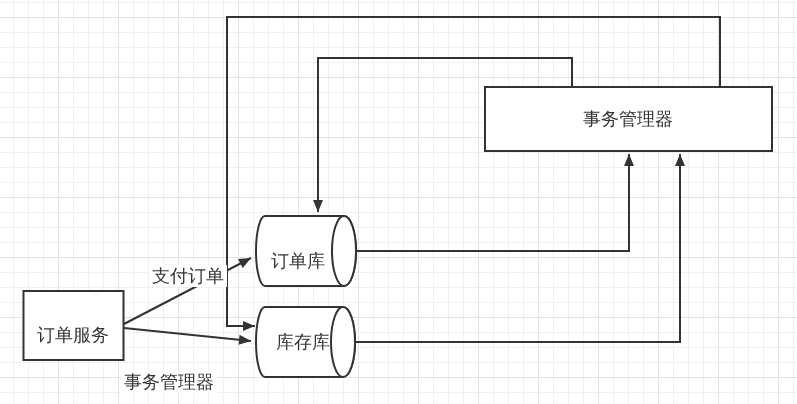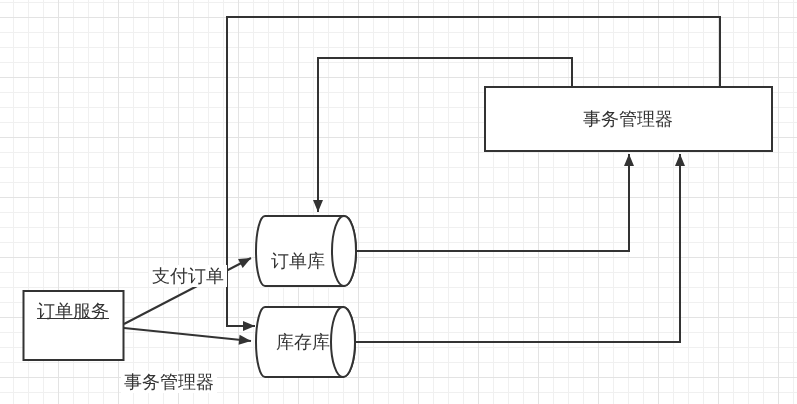--- a/index.html
+++ b/index.html
@@ -69,21 +69,21 @@
     <g>
       <path class="node-shape" d="M265 307 L343 307 A12 35 0 0 1 343 377 L265 377 A9 35 0 0 1 265 307 Z"></path>
       <ellipse class="node-shape" cx="343" cy="342" rx="12" ry="35"></ellipse>
     </g>
 
     <g>
       <rect class="node-shape" x="485" y="87" width="287" height="64"></rect>
     </g>
   </svg>
 
-  <div class="label" style="left:73px; top:311px;text-decoration:underline;">订单服务</div>
+  <div class="label" style="left:73px; top:335px;">订单服务</div>
   <div class="label" style="left:298px; top:262px;font-family:Liberation Mono, monospace;">订单库</div>
   <div class="label" style="left:303px; top:342px;">库存库</div>
   <div class="label" style="left:628px; top:119px;">事务管理器</div>
 
   <div class="label edge-label" style="left:168px; top:276px;margin-left:20px;">支付订单</div>
   <div class="label edge-label" style="left:169px; top:382px;">事务管理器</div>
 
 </div>
 
 </body></html>

